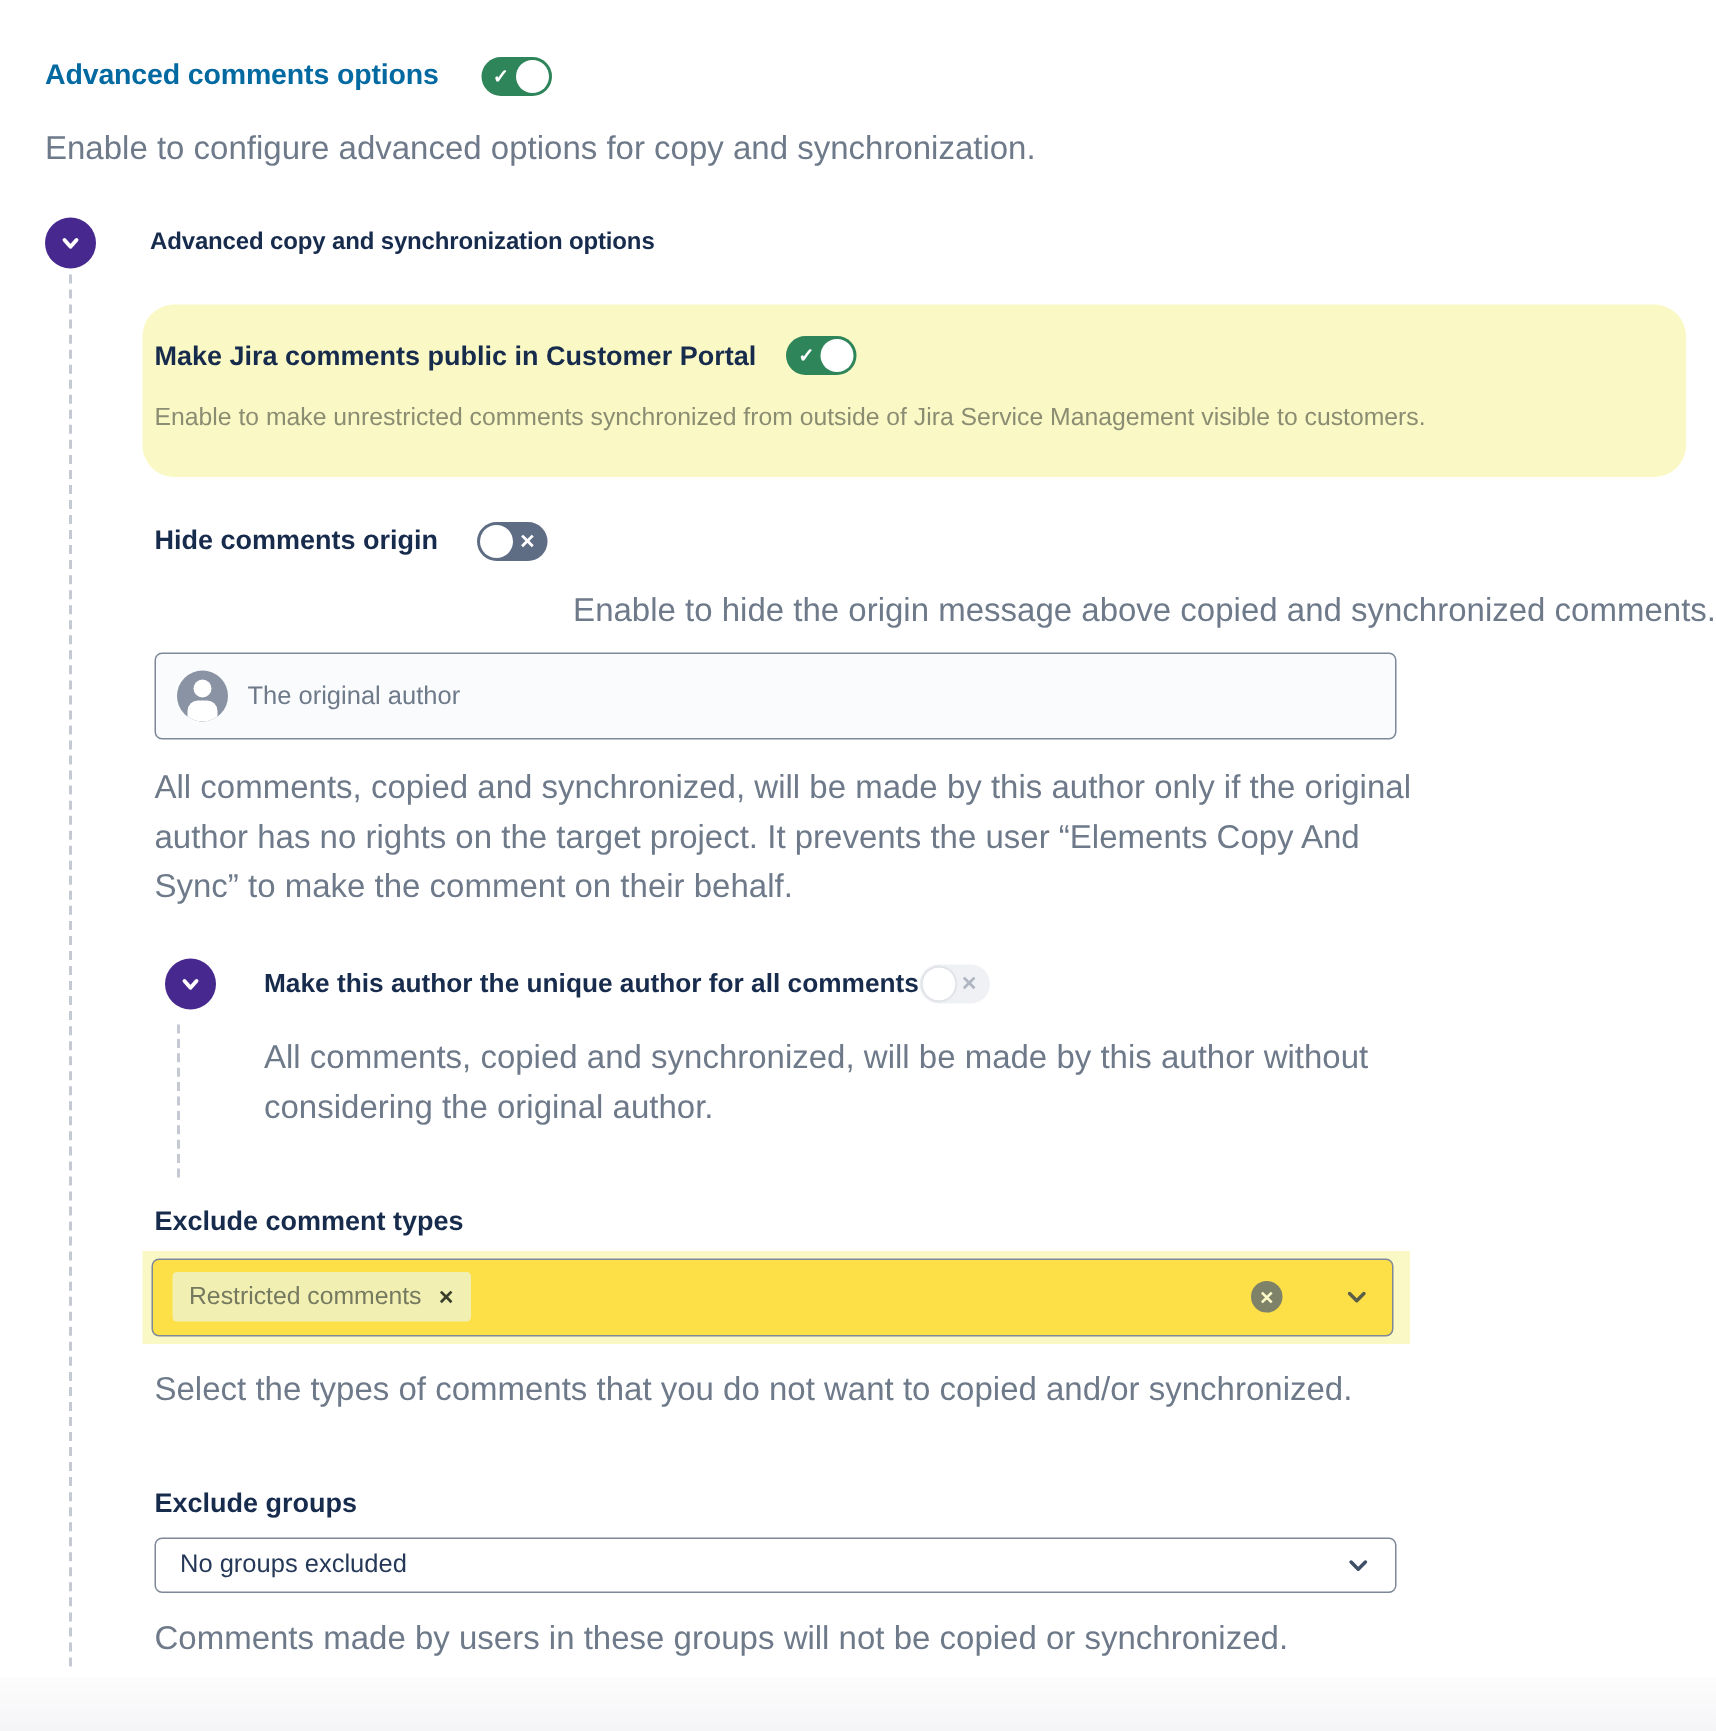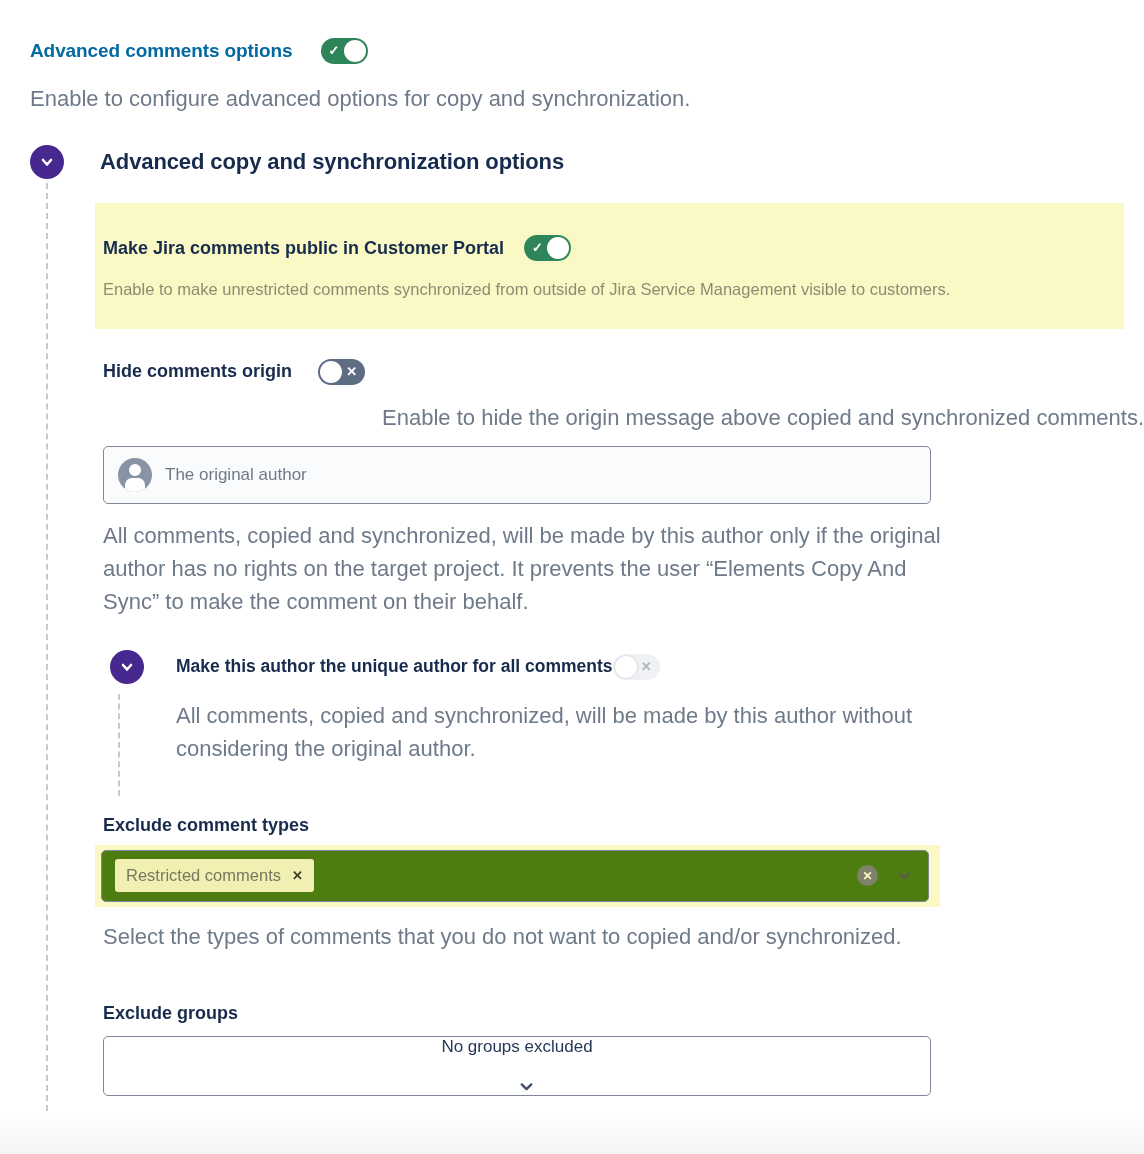--- a/index.html
+++ b/index.html
@@ -2,21 +2,21 @@
 <html><head>
 <meta charset="utf-8">
 <style>
   * { margin:0; padding:0; box-sizing:border-box; }
   html,body { background:#ffffff; }
   body { font-family:"Liberation Sans", sans-serif; color:#172B4D; }
   .page { position:relative; width:1144px; height:1154px; overflow:hidden; background:#fff; }
 
   
   .h1 { font-size:19px; font-weight:700; color:#0369a1; letter-spacing:-0.1px; }
-  .h2 { font-size:22px; font-weight:700; color:#172B4D; letter-spacing:-0.1px; }
+  .h2 { font-size:16px; font-weight:700; color:#172B4D; letter-spacing:-0.1px; }
   .label { font-size:18px; font-weight:700; color:#172B4D; }
   .label-sm { font-size:17.5px; font-weight:700; color:#172B4D; }
   .desc { font-size:22px; color:#6E7A8A; line-height:1.5; }
 
   
   .title-row { margin:38px 0 0 30px; display:flex; align-items:center; gap:28px; }
   .page-desc { margin:18px 0 0 30px; }
   .section-row { margin:30px 0 0 30px; display:flex; align-items:center; gap:36px; }
 
   
@@ -35,21 +35,21 @@
 
   
   .expander { width:34px; height:34px; border-radius:50%; background:#46288E; display:flex; align-items:center; justify-content:center; flex:0 0 auto; cursor:pointer; }
   .expander svg { display:block; }
 
   
   .guide-line { position:absolute; left:46px; top:183px; height:928px; width:0; border-left:2px dashed #C4C9D2; }
   .inner-guide { position:absolute; left:8px; top:44px; height:102px; width:0; border-left:2px dashed #C4C9D2; }
 
   
-  .highlight-box { margin:24px 0 0 95px; width:1029px; background:#FAF9C5; padding:32px 24px 27px 8px; }
+  .highlight-box { margin:24px 0 0 95px; width:1029px; background:#FAF9C5; padding:21px 24px 27px 8px;border-radius:21px; }
   .highlight-box .row { display:flex; align-items:center; gap:20px; }
   .highlight-box .hl-desc { margin-top:17px; font-size:16.5px; color:#8B8D73; line-height:1.45; }
 
   .field-block { margin-left:103px; }
   .mt30 { margin-top:30px; }
   .row { display:flex; align-items:center; }
   .gap26 { gap:26px; }
   .desc-gap { margin-top:16px;text-align:right; }
 
   
@@ -64,30 +64,30 @@
   
   .nested { margin:32px 0 0 110px; position:relative; }
   .nested .row { gap:32px; }
   .nested .row .toggle { margin-left:-8px; }
   .nested .nested-label-wrap { display:flex; align-items:center; gap:8px; }
   .nested-desc { margin:15px 0 0 66px; max-width:808px; }
 
   
   .exclude-label { margin:50px 0 0 103px; }
   .exclude-wrap { margin:9px 0 0 95px; width:845px; background:#FAF9C5; padding:5px 6px 5px 6px; }
-  .exclude-field { width:828px; height:52px; background:#4d7c0f; border:1.5px solid #7E8898; border-radius:5px; display:flex; align-items:center; padding:0 15px 0 13px; }
+  .exclude-field { width:828px; height:52px; background:#fde047; border:1.5px solid #7E8898; border-radius:5px; display:flex; align-items:center; padding:0 15px 0 13px;gap:23px; }
   .tag { background:#F1EFB2; border-radius:3px; padding:7px 11px; display:inline-flex; align-items:center; gap:11px; }
   .tag .tag-text { font-size:16.5px; color:#75795F; }
   .tag .tag-x { font-size:13px; font-weight:700; color:#3A3F2C; cursor:pointer; }
   .exclude-field .spacer { flex:1; }
   .clear-btn { width:21px; height:21px; border-radius:50%; background:#7E8268; color:#FBFAC8; display:flex; align-items:center; justify-content:center; font-size:12px; font-weight:700; cursor:pointer; }
   .chev { margin-left:18px; display:flex; align-items:center; cursor:pointer; }
 
   
-  .groups-field { margin:12px 0 0 103px; width:828px; height:60px; background:#fff; border:1.5px solid #7E8898; border-radius:5px; display:flex; align-items:center; padding:0 16px;flex-direction:column; }
+  .groups-field { margin:12px 0 0 103px; width:828px; height:37px; background:#fff; border:1.5px solid #7E8898; border-radius:5px; display:flex; align-items:center; padding:0 16px; }
   .groups-value { font-size:17px; color:#253858; }
   .groups-field .spacer { flex:1; }
 
   .under-desc { margin:13px 0 0 103px; }
 
   
   .footer-bar { position:absolute; left:0; right:0; bottom:0; height:36px; background:linear-gradient(180deg,#FDFDFE 0%,#F5F5F7 100%); }
 </style>
 </head>
 <body>
@@ -185,16 +185,17 @@
   <div class="exclude-label label">Exclude groups</div>
   <div class="groups-field">
     <div class="groups-value">No groups excluded</div>
     <div class="spacer"></div>
     <div class="chev">
       <svg width="17" height="17" viewBox="0 0 16 16">
           <polyline points="3.5,6 8,10.5 12.5,6" fill="none" stroke="#3E4F66" stroke-width="2.2" stroke-linecap="round" stroke-linejoin="round"></polyline>
         </svg>
     </div>
   </div>
+  <div class="under-desc desc">Comments made by users in these groups will not be copied or synchronized.</div>
 
   <div class="footer-bar"></div>
 
 </div>
 
 </body></html>

